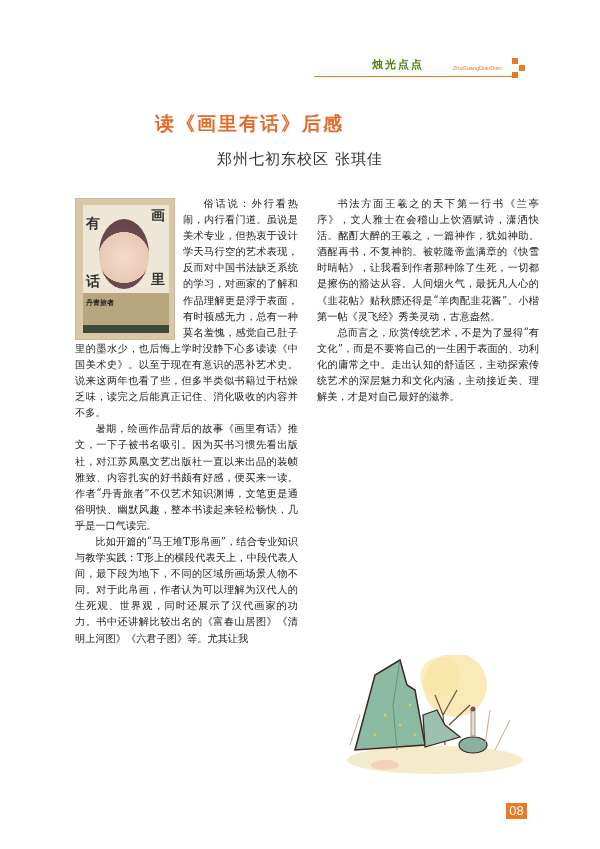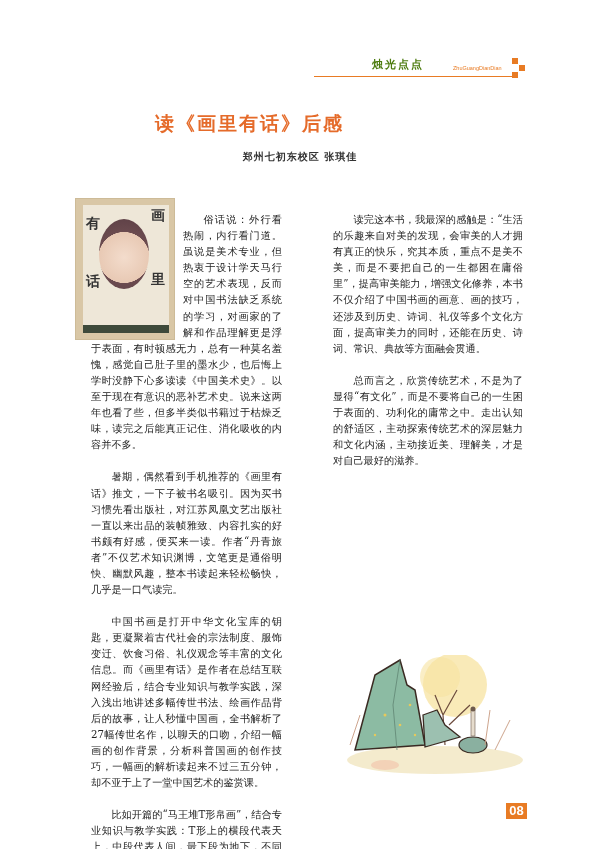--- a/index.html
+++ b/index.html
@@ -8,37 +8,37 @@
   .header { position:absolute; left:314px; top:56px; width:220px; height:26px; }
   .header-line { position:absolute; left:0; top:20px; width:198px; height:1px; background:#e87b24; }
   .header-title { position:absolute; left:58px; top:1px; font-family:"DejaVu Sans","Liberation Sans",sans-serif;
                   font-weight:bold; font-size:11px; color:#4d7c0f; letter-spacing:2px; }
   .header-pinyin { position:absolute; left:139px; top:9px; font-family:"Liberation Sans","DejaVu Sans",sans-serif;
                    font-size:5.5px; color:#e87b24; }
   .logo-sq { position:absolute; width:6px; height:6px; background:#e87b24; }
   .title { position:absolute; left:0; top:111px; width:499px; text-align:center;
            font-family:"DejaVu Serif","Liberation Serif",serif; font-weight:bold; font-size:19px; color:#e56b2a; letter-spacing:2px; }
   .byline { position:absolute; left:0; top:150px; width:600px; text-align:center;
-            font-size:10px; font-weight:bold; color:#333; letter-spacing:1px; }
+            font-size:15px; font-weight:normal; color:#333; letter-spacing:1px; }
   .col { position:absolute; font-size:10.2px; line-height:16.1px; text-align:justify; }
-  .col p { margin:16px; text-indent:2em; }
+  .col p { margin:0; text-indent:2em; }
   .col p.noind { text-indent:0; }
   .left-col { left:75px; top:196px; width:223px; }
   .right-col { left:317px; top:196px; width:222px; }
   .float-img { float:left; width:100px; height:142px; margin:2px 8px 0 0;
                background:#d9c7a6; position:relative; border:1px solid #cdbb98; box-sizing:border-box; }
   .book { position:absolute; left:7px; top:6px; width:86px; height:128px; background:#eee7d8; }
   .book .oval { position:absolute; left:16px; top:14px; width:50px; height:70px; border-radius:50%;
                 background:radial-gradient(circle at 50% 55%, #f3dccc 0%, #e8c9b4 55%, #6b4b4f 56%, #5a3d44 100%); }
   .book .band { position:absolute; left:0; top:88px; width:86px; height:34px; background:#b8a67f; }
   .book .band2 { position:absolute; left:0; top:120px; width:86px; height:8px; background:#3e4a3a; }
   .book .ch { position:absolute; font-size:14px; color:#333; font-weight:bold; }
   .illus { position:absolute; left:345px; top:655px; width:180px; height:125px; }
   .page-num { position:absolute; left:506px; top:803px; width:21px; height:16px; background:#e87b24;
-              color:#fff; font-family:"Liberation Sans","DejaVu Sans",sans-serif; font-size:13px; line-height:16px; text-align:center;font-weight:bold; }
+              color:#fff; font-family:"Liberation Sans","DejaVu Sans",sans-serif; font-size:13px; line-height:16px; text-align:center; }
 </style>
 </head>
 <body>
 
 <div class="header">
   <div class="header-line"></div>
   <div class="header-title">烛光点点</div>
   <div class="header-pinyin">ZhuGuangDianDian</div>
   <div>
     <div class="logo-sq" style="left:198px;top:2px;"></div>
@@ -51,31 +51,33 @@
 <div class="byline">郑州七初东校区 张琪佳</div>
 
 <div class="col left-col">
   <div class="float-img">
     <div class="book">
       <div class="oval"></div>
       <span class="ch" style="left:3px;top:10px;">有</span>
       <span class="ch" style="left:68px;top:2px;">画</span>
       <span class="ch" style="left:3px;top:68px;">话</span>
       <span class="ch" style="left:68px;top:66px;">里</span>
+      <div class="band">
+        <span style="position:absolute;left:3px;top:2px;font-size:7px;font-weight:bold;color:#222;">丹青旅者</span>
+      </div>
       <div class="band2"></div>
     </div>
   </div>
   <p>俗话说：外行看热闹，内行看门道。虽说是美术专业，但热衷于设计学天马行空的艺术表现，反而对中国书法缺乏系统的学习，对画家的了解和作品理解更是浮于表面，有时顿感无力，总有一种莫名羞愧，感觉自己肚子里的墨水少，也后悔上学时没静下心多读读《中国美术史》。以至于现在有意识的恶补艺术史。说来这两年也看了些，但多半类似书籍过于枯燥乏味，读完之后能真正记住、消化吸收的内容并不多。</p>
-  <p>暑期，偶然看到手机推荐的《画里有话》推文，一下子被书名吸引。因为买书习惯先看出版社，对江苏凤凰文艺出版社一直以来出品的装帧雅致、内容扎实的好书颇有好感，便买来一读。作者“丹青旅者”不仅艺术知识渊博，文笔更是通俗明快、幽默风趣，整本书读起来轻松畅快，几乎是一口气读完。</p>
-  <p>中国书画是打开中华文化宝库的钥匙，更凝聚着古代社会的宗法制度、服饰变迁、饮食习俗、礼仪观念等丰富的文化信息。而《画里有话》是作者在总结互联网经验后，结合专业知识与教学实践，深入浅出地讲述多幅传世书法、绘画作品背后的故事，让人秒懂中国画，全书解析了27幅传世名作，以聊天的口吻，介绍一幅画的创作背景，分析科普国画的创作技巧，一幅画的解析读起来不过三五分钟，却不亚于上了一堂中国艺术的鉴赏课。</p>
+  <p>暑期，绘画作品背后的故事《画里有话》推文，一下子被书名吸引。因为买书习惯先看出版社，对江苏凤凰文艺出版社一直以来出品的装帧雅致、内容扎实的好书颇有好感，便买来一读。作者“丹青旅者”不仅艺术知识渊博，文笔更是通俗明快、幽默风趣，整本书读起来轻松畅快，几乎是一口气读完。</p>
   <p>比如开篇的“马王堆T形帛画”，结合专业知识与教学实践：T形上的横段代表天上，中段代表人间，最下段为地下，不同的区域所画场景人物不同。对于此帛画，作者认为可以理解为汉代人的生死观、世界观，同时还展示了汉代画家的功力。书中还讲解比较出名的《富春山居图》《清明上河图》《六君子图》等。尤其让我</p>
 </div>
 
 <div class="col right-col">
-  <p>读完这本书，我最深的感触是：“生活的乐趣来自对美的发现，会审美的人才拥有真正的快乐，究其本质，重点不是美不美，而是不要把自己的一生都困在庸俗里”，提高审美能力，增强文化修养，本书不仅介绍了中国书画的画意、画的技巧，还涉及到历史、诗词、礼仪等多个文化方面，提高审美力的同时，还能在历史、诗词、常识、典故等方面融会贯通。</p>
+  <p>书法方面王羲之的天下第一行书《兰亭序》，文人雅士在会稽山上饮酒赋诗，潇洒快活。酩酊大醉的王羲之，一篇神作，犹如神助。酒醒再书，不复神韵。被乾隆帝盖满章的《快雪时晴帖》，让我看到作者那种除了生死，一切都是擦伤的豁达从容。人间烟火气，最抚凡人心的《韭花帖》贴秋膘还得是“羊肉配韭花酱”。小楷第一帖《灵飞经》秀美灵动，古意盎然。</p>
   <p>总而言之，欣赏传统艺术，不是为了显得“有文化”，而是不要将自己的一生困于表面的、功利化的庸常之中。走出认知的舒适区，主动探索传统艺术的深层魅力和文化内涵，主动接近美、理解美，才是对自己最好的滋养。</p>
 </div>
 
 <svg class="illus" viewBox="0 0 180 125">
   <ellipse cx="90" cy="105" rx="88" ry="14" fill="#efe2b8" opacity="0.7"></ellipse>
   <ellipse cx="40" cy="110" rx="14" ry="5" fill="#f2c2a8" opacity="0.6"></ellipse>
   <circle cx="110" cy="30" r="32" fill="#f4d87e" opacity="0.55"></circle>
   <circle cx="95" cy="22" r="20" fill="#f7e3a0" opacity="0.6"></circle>
   <path d="M100 90 L98 60 L90 40 M98 60 L112 35 M104 70 L125 50" stroke="#6d4c3d" stroke-width="1.2" fill="none"></path>
   <path d="M10 95 L30 20 L55 5 L62 30 L70 35 L80 90 Z" fill="#8cbba3" stroke="#3a2a22" stroke-width="1.5"></path>

